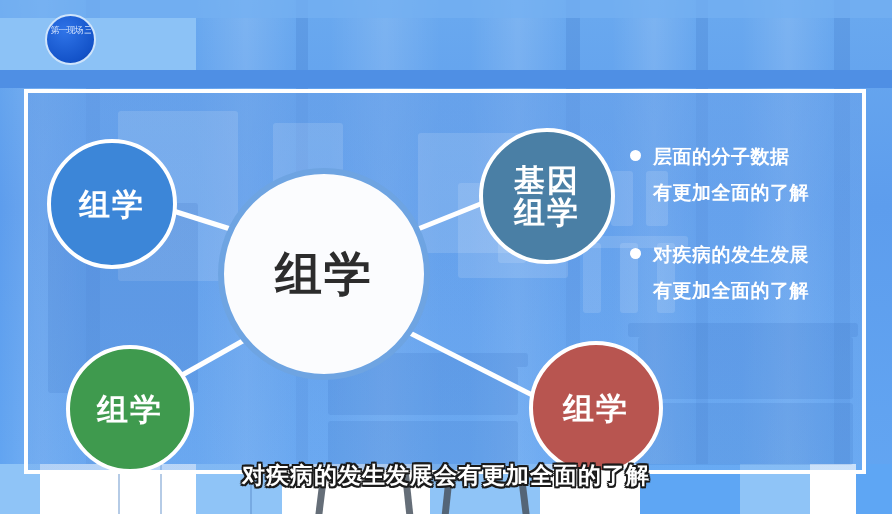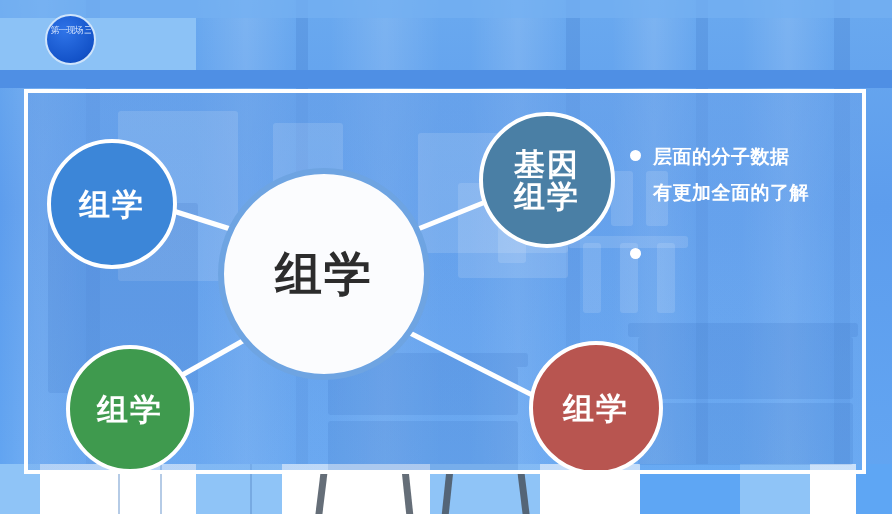--- a/index.html
+++ b/index.html
@@ -310,21 +310,21 @@
     </svg>
 
     <div class="node node-center" style="left:190px; top:75px; width:212px; height:212px;">
       <div class="node-label">组学</div>
     </div>
 
     <div class="node node-sat" style="left:19px; top:46px; width:130px; height:130px; background:#3c86d8;">
       <div class="node-label">组学</div>
     </div>
 
-    <div class="node node-sat" style="left:451px; top:19px; width:136px; height:136px; background:#4a7fa5;justify-content:center;">
+    <div class="node node-sat" style="left:451px; top:35px; width:136px; height:136px; background:#4a7fa5;justify-content:center;">
       <div class="node-label">基因</div>
       <div class="node-label">组学</div>
     </div>
 
     <div class="node node-sat" style="left:38px; top:252px; width:128px; height:128px; background:#3f9a4e;">
       <div class="node-label">组学</div>
     </div>
 
     <div class="node node-sat" style="left:501px; top:248px; width:134px; height:134px; background:#b85550;">
       <div class="node-label">组学</div>
@@ -335,17 +335,22 @@
   <div class="bullets">
     <div class="bullet-row">
       <div class="bullet-dot"></div>
       <div>
         <div class="bullet-text">层面的分子数据</div>
         <div class="bullet-text">有更加全面的了解</div>
       </div>
     </div>
     <div class="bullet-row">
       <div class="bullet-dot"></div>
+      <div>
+        <div class="bullet-text">对疾病的发生发展</div>
+        <div class="bullet-text">有更加全面的了解</div>
+      </div>
     </div>
   </div>
 
+  <div class="subtitle">对疾病的发生发展会有更加全面的了解</div>
 
 </div>
 
 </body></html>

